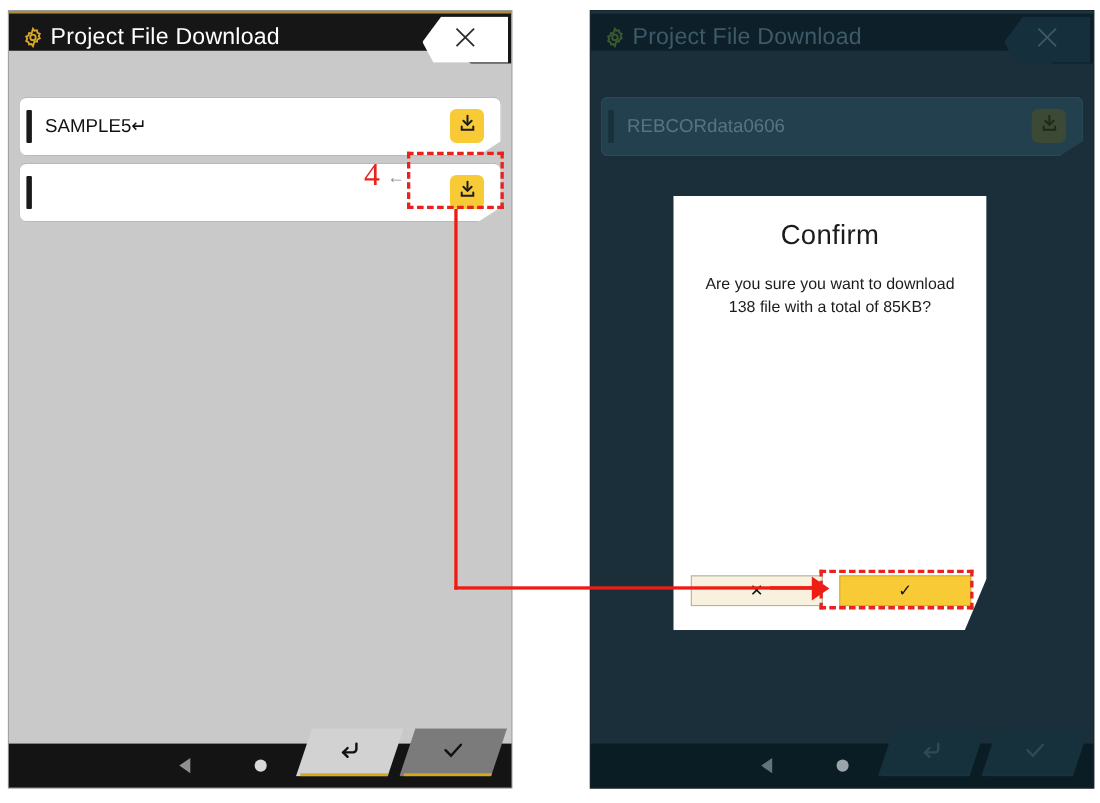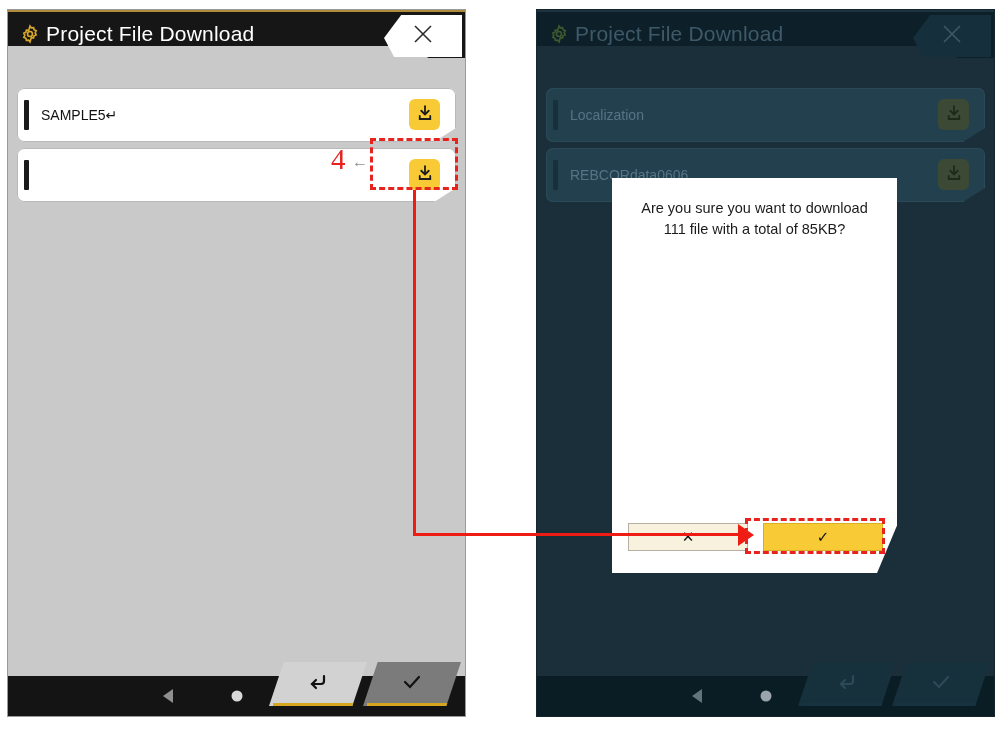--- a/index.html
+++ b/index.html
@@ -49,21 +49,21 @@
        -webkit-clip-path:polygon(0 0,100% 0,100% 74%,95% 100%,0 100%);
        clip-path:polygon(0 0,100% 0,100% 74%,95% 100%,0 100%);}
   #device-left .row{background:#ffffff;box-shadow:inset 0 0 0 1px #b9b9b9;}
   #device-right .row{background:#23404e;box-shadow:inset 0 0 0 1px #2b4a59;}
 
   .row-bar{position:absolute;left:7px;top:12px;width:5px;height:30px;border-radius:1px;}
   #device-left .row-bar{background:#1a1a1a;}
   #device-right .row-bar{background:#16303c;}
 
   .row-label{position:absolute;left:24px;top:0;height:54px;line-height:54px;
-             font-size:14px;}
+             font-size:17px;}
   #device-left .row-label{color:#111111;}
   #device-right .row-label{color:#567485;}
 
   .dl-btn{position:absolute;right:16px;top:11px;width:31px;height:31px;
           border-radius:6px;display:flex;align-items:center;justify-content:center;}
   #device-left .dl-btn{background:#f7ca36;}
   #device-right .dl-btn{background:#3c4a35;}
 
   
   .navbar{position:absolute;left:0;bottom:0;width:100%;height:40px;}
@@ -232,33 +232,20 @@
             <line x1="4" y1="4" x2="20" y2="20"></line>
               <line x1="20" y1="4" x2="4" y2="20"></line>
           </svg>
         </span>
       </div>
     </div>
 
     <div class="list">
       <div class="row">
         <div class="row-bar"></div>
-        <div class="row-label">Localization</div>
-        <div class="dl-btn">
-          <span>
-            <svg viewBox="0 0 24 24" width="18" height="18" fill="none" stroke="#1d2a18" stroke-width="2.4" stroke-linecap="round">
-              <line x1="12" y1="3" x2="12" y2="13"></line>
-                <polyline points="7,9 12,14 17,9"></polyline>
-              <polyline points="5,16 5,20 19,20 19,16"></polyline>
-            </svg>
-          </span>
-        </div>
-      </div>
-      <div class="row">
-        <div class="row-bar"></div>
         <div class="row-label">REBCORdata0606</div>
         <div class="dl-btn">
           <span>
             <svg viewBox="0 0 24 24" width="18" height="18" fill="none" stroke="#1d2a18" stroke-width="2.4" stroke-linecap="round">
               <line x1="12" y1="3" x2="12" y2="13"></line>
                 <polyline points="7,9 12,14 17,9"></polyline>
               <polyline points="5,16 5,20 19,20 19,16"></polyline>
             </svg>
           </span>
         </div>
@@ -285,21 +272,22 @@
         <span>
           <svg viewBox="0 0 24 24" width="24" height="24" fill="none" stroke="#2d4a58" stroke-width="2.2" stroke-linecap="round">
             <polyline points="5,12 10,17 19,7"></polyline>
           </svg>
         </span>
         <div class="goldedge"></div>
       </div>
     </div>
 
     <div id="confirm-dialog">
-      <div class="dlg-msg">Are you sure you want to download 111 file with a total of 85KB?</div>
+      <div class="dlg-title">Confirm</div>
+      <div class="dlg-msg">Are you sure you want to download 138 file with a total of 85KB?</div>
       <div class="dlg-actions">
         <div class="dlg-btn dlg-cancel">✕</div>
         <div class="dlg-btn dlg-ok">✓</div>
       </div>
     </div>
 
   </div>
 </div>
 
 <div class="dashed-box" id="ann-box-dl"></div>

